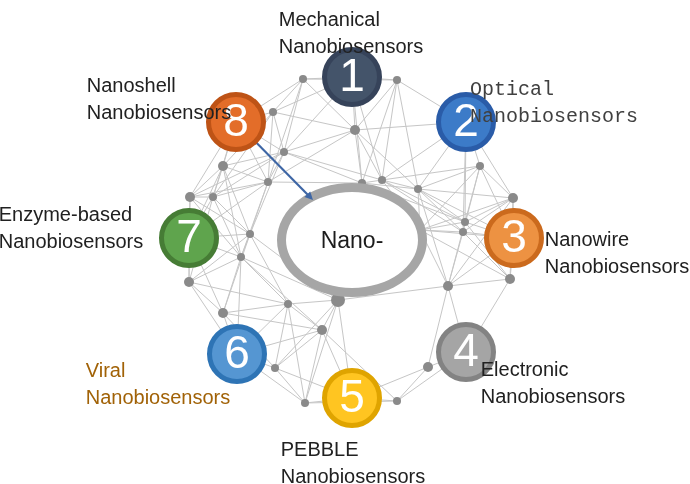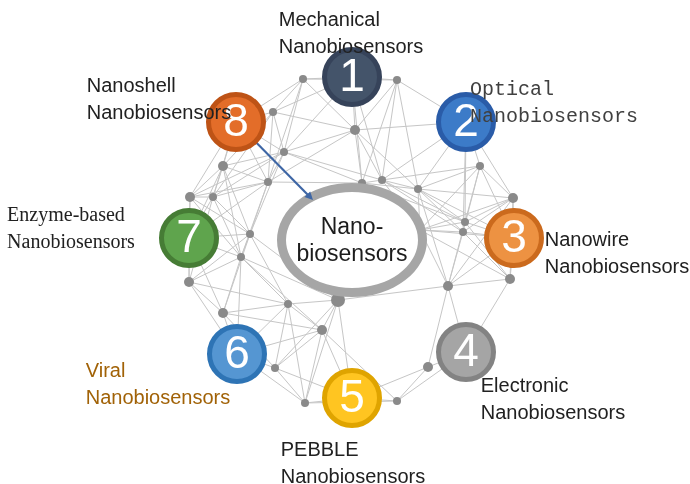--- a/index.html
+++ b/index.html
@@ -223,21 +223,20 @@
       <circle cx="480" cy="166" r="4" fill="#8A8A8A"></circle>
       <circle cx="362" cy="183" r="4" fill="#8A8A8A"></circle>
       <circle cx="382" cy="180" r="4" fill="#8A8A8A"></circle>
       <circle cx="418" cy="189" r="4" fill="#8A8A8A"></circle>
       <circle cx="420" cy="230" r="4" fill="#8A8A8A"></circle>
       <circle cx="463" cy="232" r="4" fill="#8A8A8A"></circle>
     </svg>
 
   <div id="center-ellipse">
     <div class="center-text">Nano-</div>
-    <div class="center-text">biosensors</div>
   </div>
 
   <svg id="arrow-layer" class="layer" width="690" height="484">
       <line x1="240" y1="126" x2="309" y2="196" stroke="#3E66A5" stroke-width="2.2"></line>
       <polygon points="313,200 304.5,197.1 310.2,191.5" fill="#3E66A5"></polygon>
     </svg>
 
   <div id="nodes-layer">
       <div class="node" style="left: 322px; top: 47px; background: rgb(68, 84, 106); border-color: rgb(54, 67, 90);">
         <span class="num" style="color: rgb(255, 255, 255);">1</span>
@@ -264,24 +263,24 @@
         <span class="num" style="color: rgb(255, 255, 255);">8</span>
       </div>
     </div>
   <div id="labels-layer">
       <div class="node-label" style="left: 351px; top: 6px; color: rgb(33, 33, 33);">Mechanical
 Nanobiosensors</div>
       <div class="node-label" style="left: 554px; top: 76px; color: #404040; font-family: Liberation Mono, monospace;">Optical
 Nanobiosensors</div>
       <div class="node-label" style="left: 617px; top: 200px; color: rgb(33, 33, 33); margin-top: 26px;">Nanowire
 Nanobiosensors</div>
-      <div class="node-label" style="left: 553px; top: 356px; color: rgb(33, 33, 33); margin-top: 16px;">Electronic
+      <div class="node-label" style="left: 553px; top: 356px; color: rgb(33, 33, 33);">Electronic
 Nanobiosensors</div>
       <div class="node-label" style="left: 353px; top: 436px; color: rgb(33, 33, 33);">PEBBLE
 Nanobiosensors</div>
       <div class="node-label" style="left: 158px; top: 357px; color: #a16207;">Viral
 Nanobiosensors</div>
-      <div class="node-label" style="left: 71px; top: 201px; color: rgb(33, 33, 33); font-family: Liberation Serif, serif;">Enzyme-based
+      <div class="node-label" style="left: 71px; top: 201px; color: rgb(33, 33, 33);">Enzyme-based
 Nanobiosensors</div>
       <div class="node-label" style="left: 126px; top: 72px; color: rgb(33, 33, 33); margin-left: 33px;">Nanoshell
 Nanobiosensors</div>
     </div>
 </div>
 
 </body></html>

